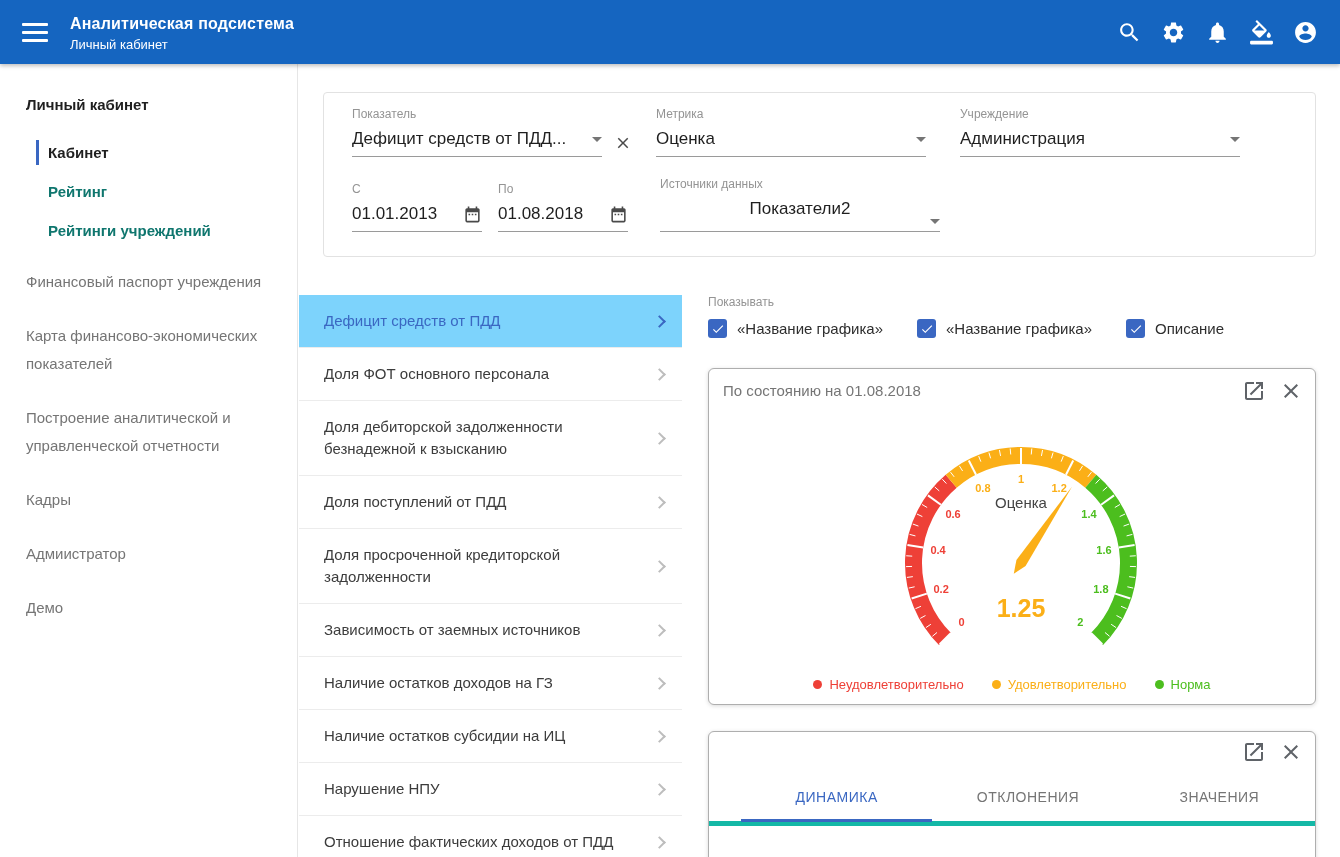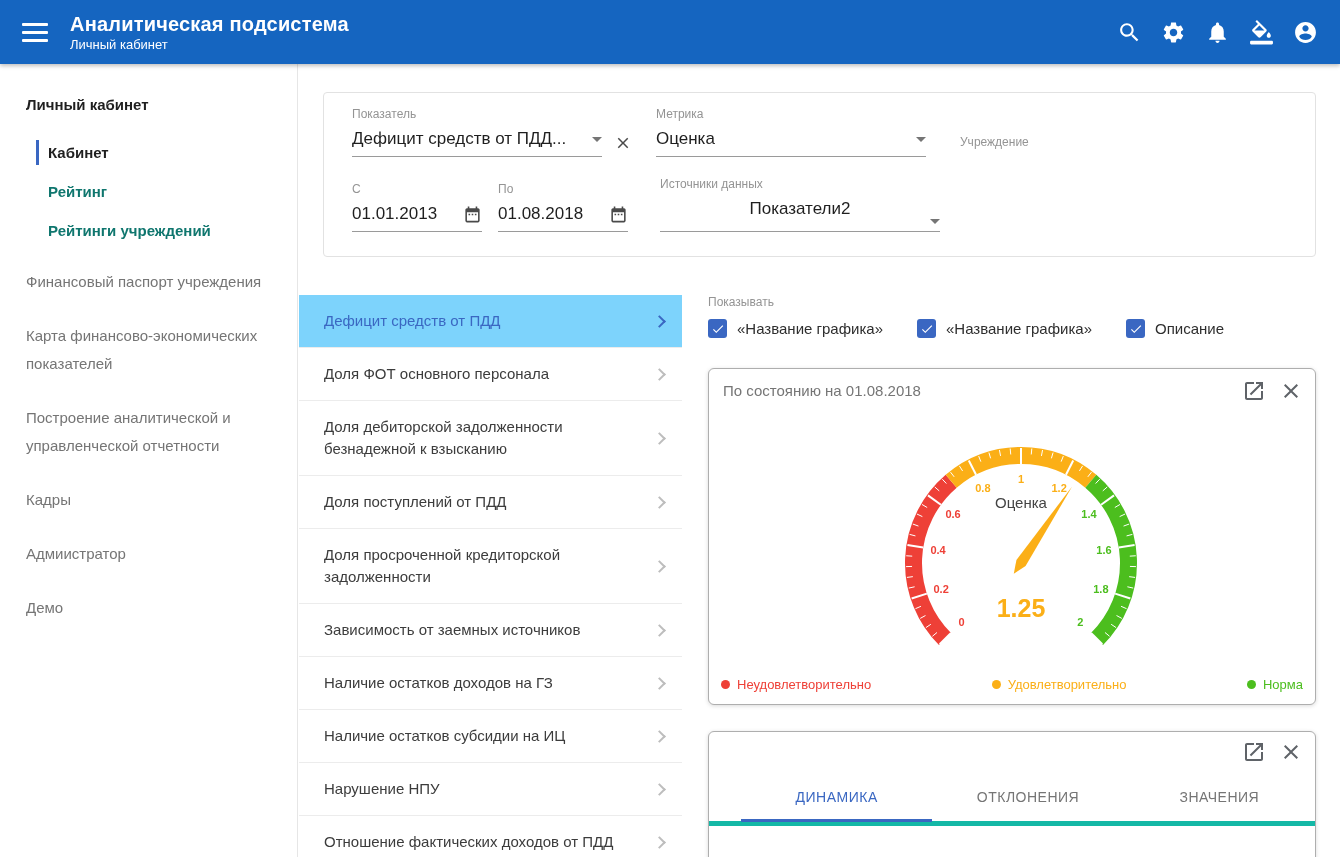--- a/index.html
+++ b/index.html
@@ -5,21 +5,21 @@
   * { margin:0; padding:0; box-sizing:border-box; }
   html,body { width:1340px; height:857px; overflow:hidden; background:#fff;
               font-family:"Liberation Sans", sans-serif; }
 
   
   .header { position:fixed; top:0; left:0; width:100%; height:64px; background:#1565c0;
             display:flex; align-items:center; padding:0 22px; color:#fff; z-index:20;
             box-shadow:0 2px 4px rgba(0,0,0,.25); }
   .burger { width:26px; margin-right:22px; cursor:pointer; }
   .burger div { height:3px; background:#fff; margin:5px 0; border-radius:1px; }
-  .h-title { font-size:20px; font-weight:bold; letter-spacing:.2px; line-height:24px; }
+  .h-title { font-size:16px; font-weight:bold; letter-spacing:.2px; line-height:24px; }
   .h-sub { font-size:13px; margin-top:1px; }
   .header-icons { margin-left:auto; display:flex; align-items:center; gap:19px; }
   .hicon { width:25px; height:25px; cursor:pointer; }
   .hicon svg { width:100%; height:100%; fill:#fff; }
 
   
   .sidebar { position:fixed; top:64px; left:0; bottom:0; width:298px; background:#fff;
              border-right:1px solid #e6e6e6; padding-top:32px; overflow:hidden; }
   .sb-section { font-size:15px; font-weight:bold; color:#1f1f1f; padding:0 26px; margin-bottom:20px; }
   .sb-sub { margin-bottom:18px; }
@@ -86,21 +86,21 @@
   
   .card { border:1px solid #aeaeae; border-radius:6px; background:#fff;
           box-shadow:0 1px 4px rgba(0,0,0,.15); }
   .gauge-card { padding:10px 12px 12px; }
   .card-head { display:flex; align-items:flex-start; }
   .card-title { font-size:15px; color:#757575; padding:3px 0 0 2px; }
   .card-icons { margin-left:auto; display:flex; gap:13px; }
   .cicon { width:24px; height:24px; cursor:pointer; }
   .cicon svg { width:100%; height:100%; fill:#5f6368; }
   #gauge-svg { display:block; margin:0 auto; }
-  .legend { display:flex; justify-content:space-between; gap:28px; margin-top:2px; }
+  .legend { display:flex; justify-content:center; gap:28px; margin-top:2px; }
   .lg-item { display:flex; align-items:center; font-size:13px; }
   .lg-dot { width:9px; height:9px; border-radius:50%; margin-right:7px; flex:none; }
 
   .tabs-card { margin-top:26px; height:210px; padding:8px 12px 0; }
   .tabs-row { display:flex; border-bottom:5px solid #14b8a6; margin:10px -12px 0;padding-left:32px; }
   .tab { flex:1; text-align:center; padding:15px 0 16px; font-size:14px; letter-spacing:.5px;
          color:#757575; cursor:pointer; position:relative; }
   .tab.active { color:#3a67c2; }
   .tab.active::after { content:""; position:absolute; left:0; right:0; bottom:-1px; height:3px; background:#3a67c2; }
 </style>
@@ -182,20 +182,24 @@
       </div>
       <div class="ffield w-metric">
         <div class="flabel">Метрика</div>
         <div class="fvalue">
           <span class="fv-text">Оценка</span>
           <span class="caret"></span>
         </div>
       </div>
       <div class="ffield w-inst">
         <div class="flabel">Учреждение</div>
+        <div class="fvalue">
+          <span class="fv-text">Администрация</span>
+          <span class="caret"></span>
+        </div>
       </div>
     </div>
     <div class="filter-row">
       <div class="ffield w-date">
         <div class="flabel">С</div>
         <div class="fvalue">
           <span class="fv-text">01.01.2013</span>
           <span class="cal">
             <svg viewBox="0 0 24 24">
                 <path d="M9 11H7v2h2v-2zm4 0h-2v2h2v-2zm4 0h-2v2h2v-2zm2-7h-1V2h-2v2H8V2H6v2H5c-1.11 0-1.99.9-1.99 2L3 20c0 1.1.89 2 2 2h14c1.1 0 2-.9 2-2V6c0-1.1-.9-2-2-2zm0 16H5V9h14v11z"></path>

